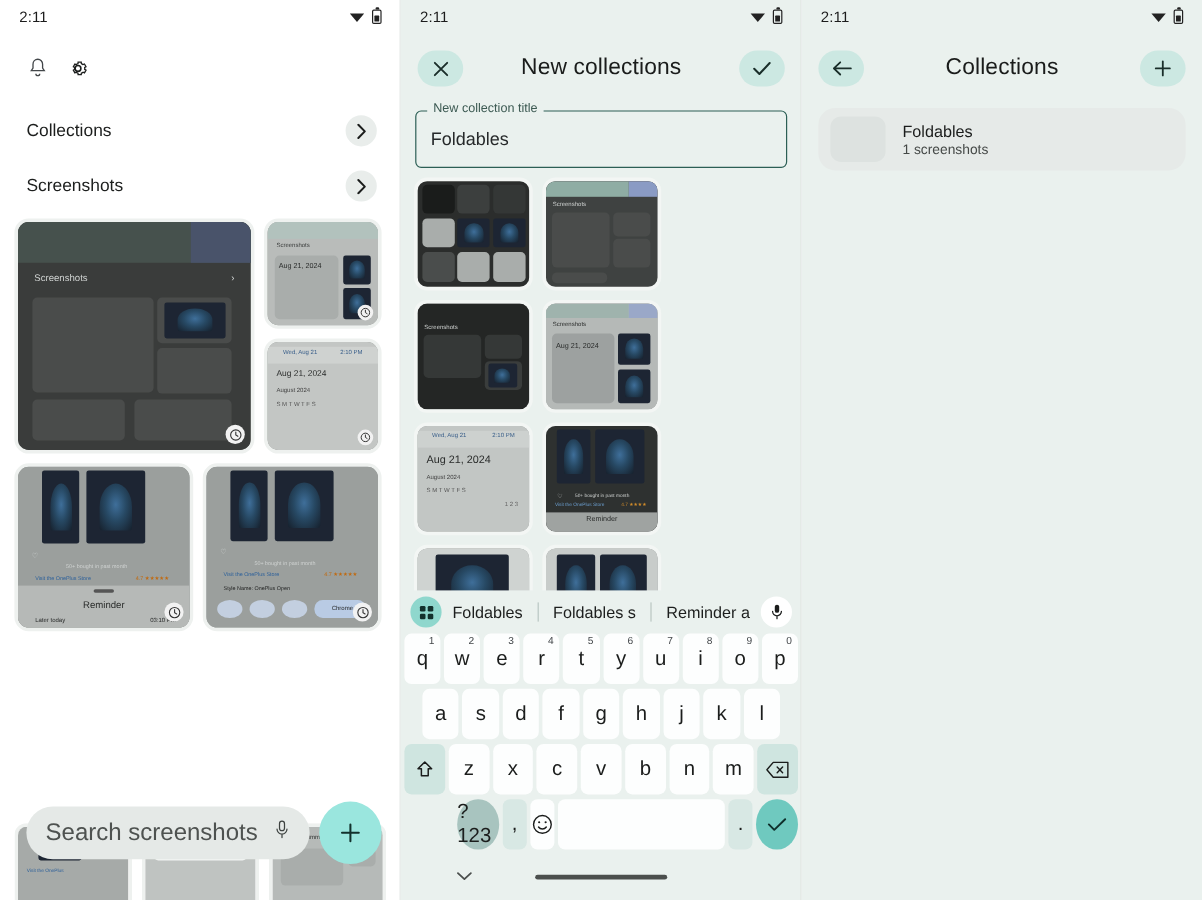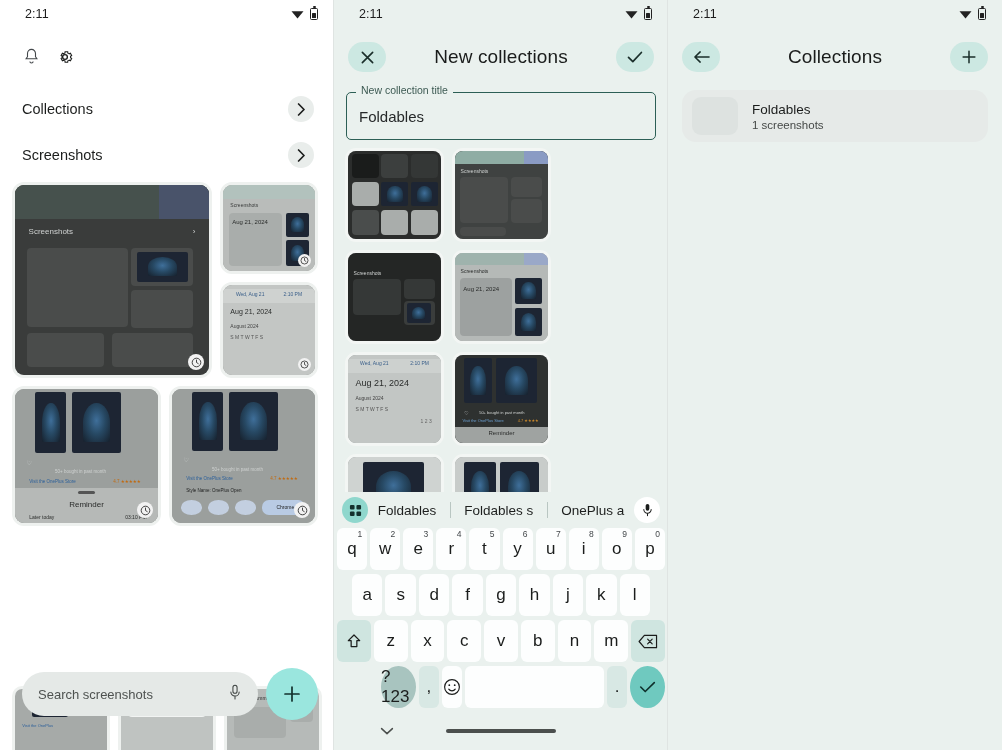--- a/index.html
+++ b/index.html
@@ -10,21 +10,21 @@
     display:flex;
     overflow:hidden;
   }
   .panel { width:334px; height:750px; position:relative; overflow:hidden; flex:0 0 334px; }
   .p1 { background:#ffffff; }
   .p2 { background:#eaf1ee; }
   .p3 { background:#eaf1ee; }
   .divider { position:absolute; top:0; right:0; width:1px; height:100%; background:#dfe4e2; z-index:50; }
 
   
-  .statusbar { height:28px; display:flex; align-items:center; justify-content:space-between; padding:0 16px;margin-left:9px; }
+  .statusbar { height:28px; display:flex; align-items:center; justify-content:space-between; padding:0 16px; }
   .st-time { font-size:12.5px; color:#1c1c1c; letter-spacing:.1px; }
   .st-icons { display:flex; align-items:center; gap:6px; }
   .wifi { width:13px; height:10px; }
   .batt { width:8px; height:12px; border:1.4px solid #222; border-radius:1.5px; position:relative; }
   .batt:before { content:""; position:absolute; top:-3px; left:1.6px; width:3px; height:2px; background:#222; border-radius:1px; }
   .batt:after { content:""; position:absolute; bottom:0.6px; left:0.6px; right:0.6px; height:55%; background:#222; border-radius:.5px; }
 
   
   .appbar { height:58px; display:flex; align-items:center; padding:0 14px; }
   .appbar .title { flex:1; text-align:center; font-size:19px; color:#1a1c1b; letter-spacing:.1px; }
@@ -67,21 +67,21 @@
   .cal-title { position:absolute; top:26%; left:8%; font-size:7px; color:#2a2c2b; }
 
   
   .searchdock { position:absolute; left:0; right:0; bottom:0; height:90px; }
   .dock-bg { position:absolute; inset:0; padding:0 12px; display:flex; gap:8px; align-items:flex-end; }
   .dock-shot { flex:1; height:64px; border-radius:10px 10px 0 0; overflow:hidden; border:3px solid #eef1ef; border-bottom:none; }
   .searchbar {
     position:absolute; left:22px; right:76px; top:12px; height:44px; border-radius:22px;
     background:#e5e9e7; display:flex; align-items:center; padding:0 16px; gap:8px;
   }
-  .searchbar .ph { flex:1; font-size:13px; color:#4e5250; }
+  .searchbar .ph { flex:1; font-size:20px; color:#4e5250; }
   .fab { position:absolute; right:16px; top:8px; width:52px; height:52px; border-radius:50%; background:#9ae6de; display:flex; align-items:center; justify-content:center; }
 
   
   .tfwrap { margin:6px 12px 0 12px; position:relative; height:48px; }
   .tf {
     position:absolute; inset:0; border:1.6px solid #2c5f55; border-radius:5px; background:transparent;
     display:flex; align-items:center; padding:0 12px;
   }
   .tf .val { font-size:15px; color:#26292a; }
   .tf-label {
@@ -460,21 +460,21 @@
             <rect x="8" y="1" width="5" height="5" rx="1.2" fill="#13312d"></rect>
             <rect x="1" y="8" width="5" height="5" rx="1.2" fill="#13312d"></rect>
             <rect x="8" y="8" width="5" height="5" rx="1.2" fill="#13312d"></rect>
           </svg>
       </span>
       <span class="sugg-items">
         <span class="sugg-item">Foldables</span>
         <span class="sugg-sep"></span>
         <span class="sugg-item">Foldables s</span>
         <span class="sugg-sep"></span>
-        <span class="sugg-item">OnePlus a</span>
+        <span class="sugg-item">Reminder a</span>
       </span>
       <span class="sugg-mic">
         <svg width="11" height="14" viewBox="0 0 12 16">
             <rect x="3.9" y="1" width="4.2" height="7.8" rx="2.1" fill="#1b1d1c"></rect>
             <path d="M1.8 7.4a4.2 4.2 0 0 0 8.4 0M6 11.6v2.8" fill="none" stroke="#1b1d1c" stroke-width="1.2" stroke-linecap="round"></path>
           </svg>
       </span>
     </div>
 
     <div class="krow">

